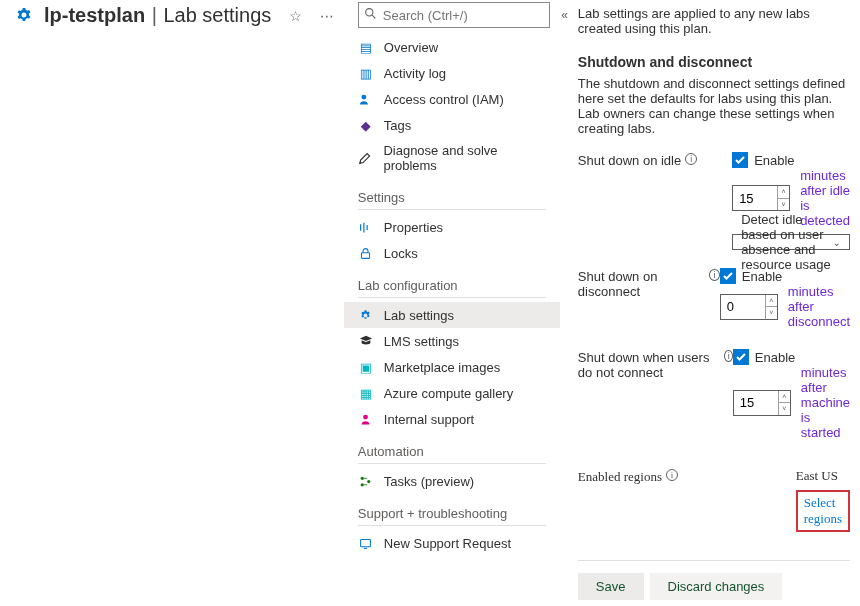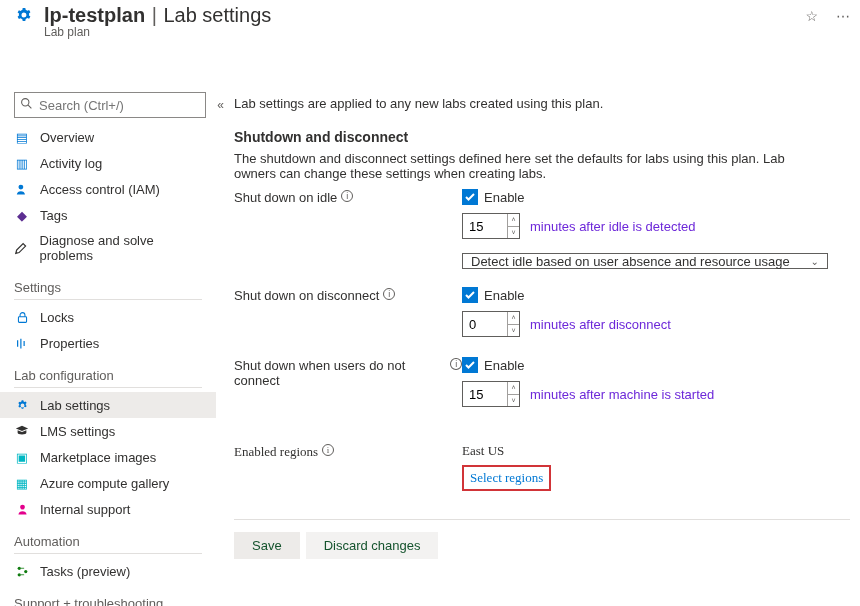--- a/index.html
+++ b/index.html
@@ -1,17 +1,17 @@
 <!DOCTYPE html>
 <html><head>
 <meta charset="utf-8">
 <style>
   * { box-sizing: border-box; margin: 0; padding: 0; }
   body { font-family: "Segoe UI", Arial, sans-serif; font-size: 13px; color: #323130; background: #fff; width: 860px; height: 606px; overflow: hidden; }
-  .root { display: flex; flex-direction: column; height: 100%; gap: 43px; }
+  .root { display: flex; height: 100%; }
 
   
   .header { display: flex; align-items: flex-start; padding: 4px 10px 8px 14px; }
   .header-icon { color: #0078d4; margin-right: 10px; margin-top: 2px; }
   .header-titles { flex: 1; }
   .header-title { font-size: 20px; font-weight: 600; }
   .header-title .bold { font-weight: 700; }
   .header-title .thin { font-weight: 400; color: #605e5c; margin: 0 1px; }
   .header-sub { font-size: 12px; color: #605e5c; margin-top: -2px; }
   .header-actions { display: flex; align-items: center; gap: 18px; margin-left: 18px; margin-top: 4px; }
@@ -30,21 +30,21 @@
   .nav-item { display: flex; align-items: center; padding: 5px 10px 5px 14px; cursor: pointer; font-size: 13px; }
   .nav-item.active { background: #edebe9; }
   .nav-icon { width: 16px; height: 16px; margin-right: 10px; display: flex; align-items: center; justify-content: center; font-size: 13px; }
   .nav-group { font-size: 13px; color: #605e5c; margin: 12px 0 4px 14px; border-bottom: none; font-weight: 400; }
   .nav-sep { height: 1px; background: #e1dfdd; margin: 2px 14px 4px 14px; }
 
   
   .main { flex: 1; padding: 6px 10px 0 18px; overflow-y: auto; position: relative; }
   .desc { font-size: 13px; margin-bottom: 18px; }
   .section-h { font-weight: 600; font-size: 14px; margin: 4px 0 6px 0; }
-  .section-desc { font-size: 13px; margin-bottom: 8px; max-width: 570px; }
+  .section-desc { font-size: 13px; margin-bottom: 16px; max-width: 570px; }
 
   .form-row { display: flex; font-size: 13px; margin-bottom: 6px; }
   .form-label { width: 228px; display: flex; align-items: flex-start; padding-top: 1px; color: #323130; }
   .info { width:12px; height:12px; border:1px solid #605e5c; border-radius:50%; display:inline-flex; align-items:center; justify-content:center; font-size:9px; margin-left:4px; color:#605e5c; }
   .form-ctrl { flex: 1; }
   .cbrow { display: flex; align-items: center; }
   .cb { width: 16px; height: 16px; background: #0078d4; display: flex; align-items: center; justify-content: center; margin-right: 6px; }
   .cb svg { display:block; }
   .num-wrap { display: inline-flex; border: 1px solid #605e5c; height: 26px; width: 58px; margin: 8px 0; }
   .num { flex: 1; border: none; padding: 0 6px; font-size: 13px; width: 44px; outline: none; }
@@ -81,21 +81,20 @@
   <div class="header">
     <span class="header-icon">
       <svg width="20" height="20" viewBox="0 0 20 20" fill="currentColor">
           <path d="M11.3 2l.4 1.8c.6.2 1.2.5 1.7.9l1.7-.7 1.3 2.2-1.4 1.2c.1.3.1.7.1 1s0 .7-.1 1l1.4 1.2-1.3 2.2-1.7-.7c-.5.4-1.1.7-1.7.9L11.3 15H8.7l-.4-1.8c-.6-.2-1.2-.5-1.7-.9l-1.7.7-1.3-2.2 1.4-1.2c-.1-.3-.1-.7-.1-1s0-.7.1-1L3.6 6.4l1.3-2.2 1.7.7c.5-.4 1.1-.7 1.7-.9L8.7 2h2.6zM10 6.5A2.5 2.5 0 1010 11.5 2.5 2.5 0 0010 6.5z"></path>
         </svg>
     </span>
     <div class="header-titles">
       <div class="header-title">
         <span class="bold">lp-testplan</span><span class="thin"> | </span><span style="font-weight:400">Lab settings</span>
       </div>
-      <div class="header-sub">Lab plan</div>
     </div>
     <div class="header-actions">
       <span class="star">☆</span>
       <span class="more">⋯</span>
     </div>
   </div>
 
   <div class="body">
 
     <div class="sidebar">
@@ -137,36 +136,36 @@
               <path d="M10 2l3 3-8 8-4 1 1-4z"></path>
             </svg>
         </span>
         <span>Diagnose and solve problems</span>
       </div>
 
       <div class="nav-group">Settings</div>
       <div class="nav-sep"></div>
       <div class="nav-item">
         <span class="nav-icon c-blue">
-          <svg width="13" height="13" viewBox="0 0 16 16" fill="none" stroke="currentColor" stroke-width="1.3">
-              <rect x="3" y="7" width="10" height="7" rx="1"></rect>
-              <path d="M5 7V5a3 3 0 016 0v2"></path>
-            </svg>
-        </span>
-        <span>Locks</span>
-      </div>
-      <div class="nav-item">
-        <span class="nav-icon c-blue">
           <svg width="13" height="13" viewBox="0 0 16 16" fill="none" stroke="currentColor" stroke-width="1.5">
               <line x1="2" y1="4" x2="2" y2="12"></line>
               <line x1="6" y1="2" x2="6" y2="14"></line>
               <line x1="10" y1="5" x2="10" y2="11"></line>
             </svg>
         </span>
         <span>Properties</span>
+      </div>
+      <div class="nav-item">
+        <span class="nav-icon c-blue">
+          <svg width="13" height="13" viewBox="0 0 16 16" fill="none" stroke="currentColor" stroke-width="1.3">
+              <rect x="3" y="7" width="10" height="7" rx="1"></rect>
+              <path d="M5 7V5a3 3 0 016 0v2"></path>
+            </svg>
+        </span>
+        <span>Locks</span>
       </div>
 
       <div class="nav-group">Lab configuration</div>
       <div class="nav-sep"></div>
       <div class="nav-item active">
         <span class="nav-icon c-blue">
           <svg width="13" height="13" viewBox="0 0 20 20" fill="currentColor">
               <path d="M11.3 2l.4 1.8c.6.2 1.2.5 1.7.9l1.7-.7 1.3 2.2-1.4 1.2c.1.3.1.7.1 1s0 .7-.1 1l1.4 1.2-1.3 2.2-1.7-.7c-.5.4-1.1.7-1.7.9L11.3 15H8.7l-.4-1.8c-.6-.2-1.2-.5-1.7-.9l-1.7.7-1.3-2.2 1.4-1.2c-.1-.3-.1-.7-.1-1s0-.7.1-1L3.6 6.4l1.3-2.2 1.7.7c.5-.4 1.1-.7 1.7-.9L8.7 2h2.6zM10 7a3 3 0 100 6 3 3 0 000-6z"></path>
             </svg>
         </span>
@@ -282,21 +281,21 @@
               <span class="spin">
                   <div>˄</div>
                   <div>˅</div>
                 </span>
             </span>
             <span class="txt">minutes after disconnect</span>
           </div>
         </div>
       </div>
 
-      <div class="form-row" style="margin-top:12px;">
+      <div class="form-row" style="margin-top:20px;">
         <div class="form-label">
           <span>Shut down when users do not connect</span>
             <span class="info">i</span>
         </div>
         <div class="form-ctrl">
           <div class="cbrow">
             <span class="cb">
               <svg width="12" height="12" viewBox="0 0 12 12">
                   <path d="M2 6l2.5 2.5L10 3" stroke="#fff" stroke-width="2" fill="none"></path>
                 </svg>

